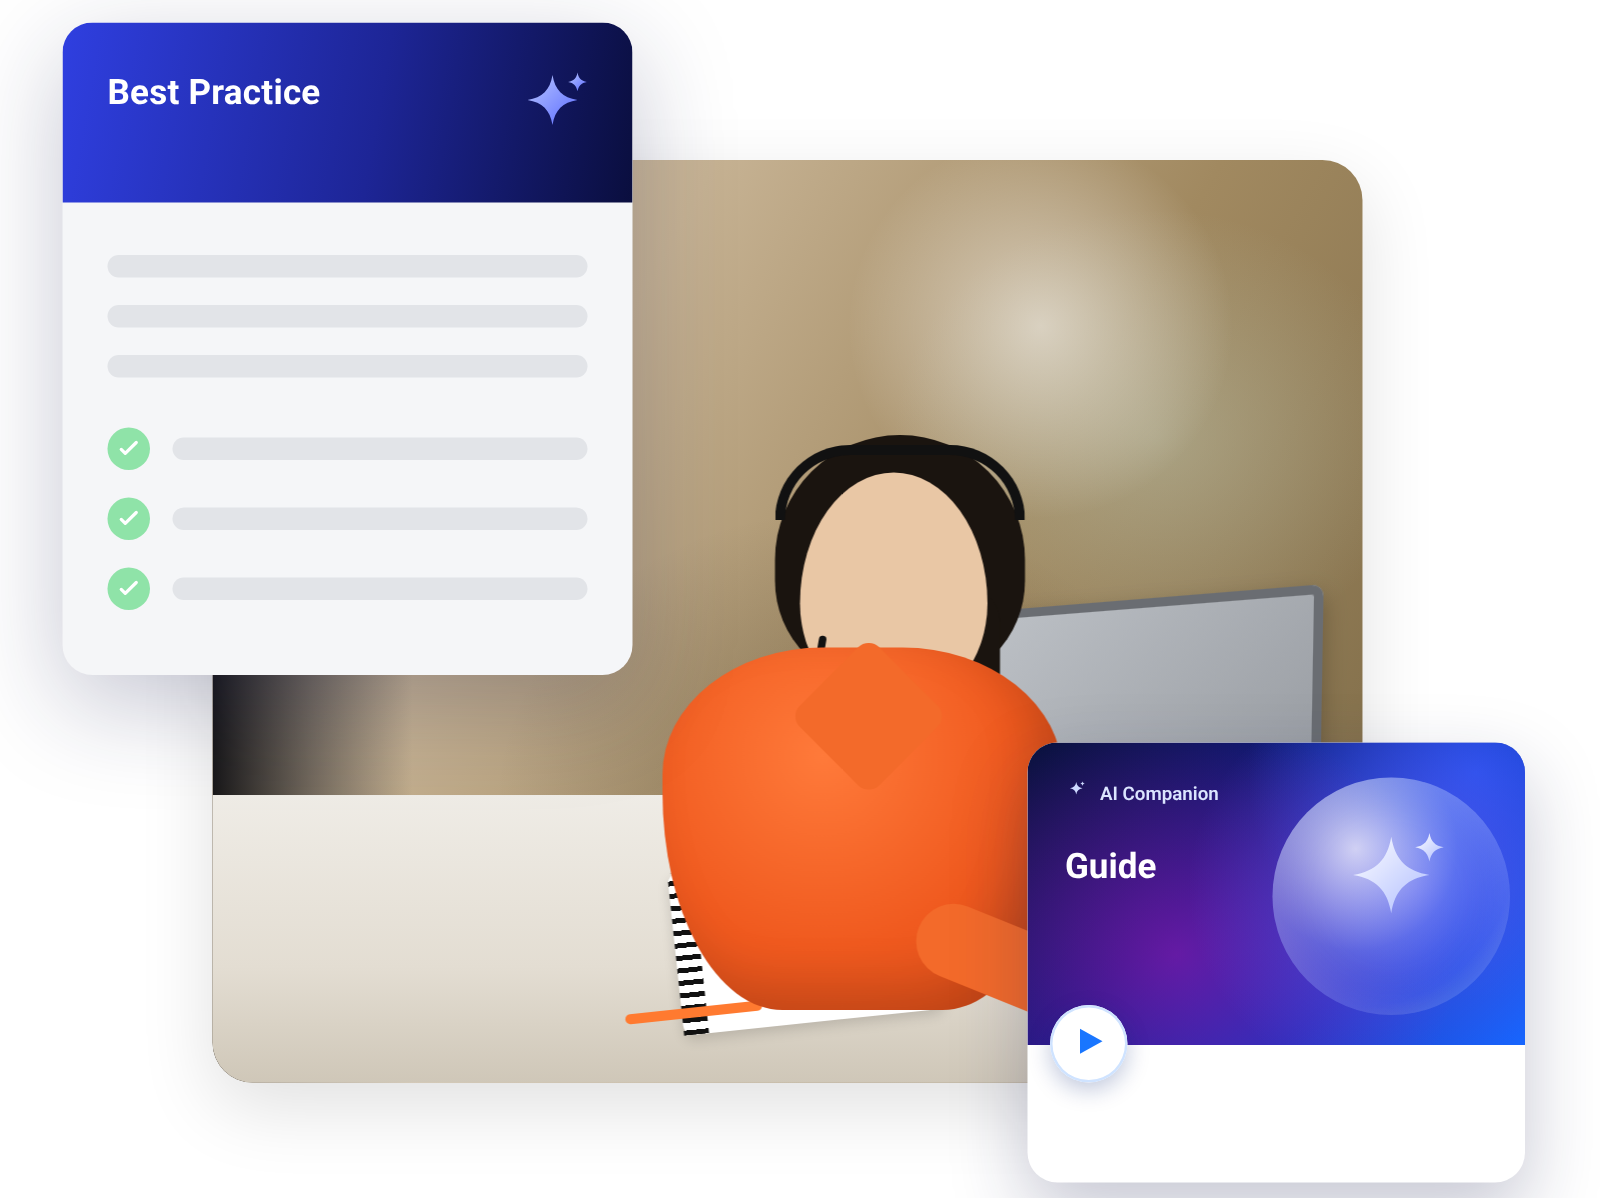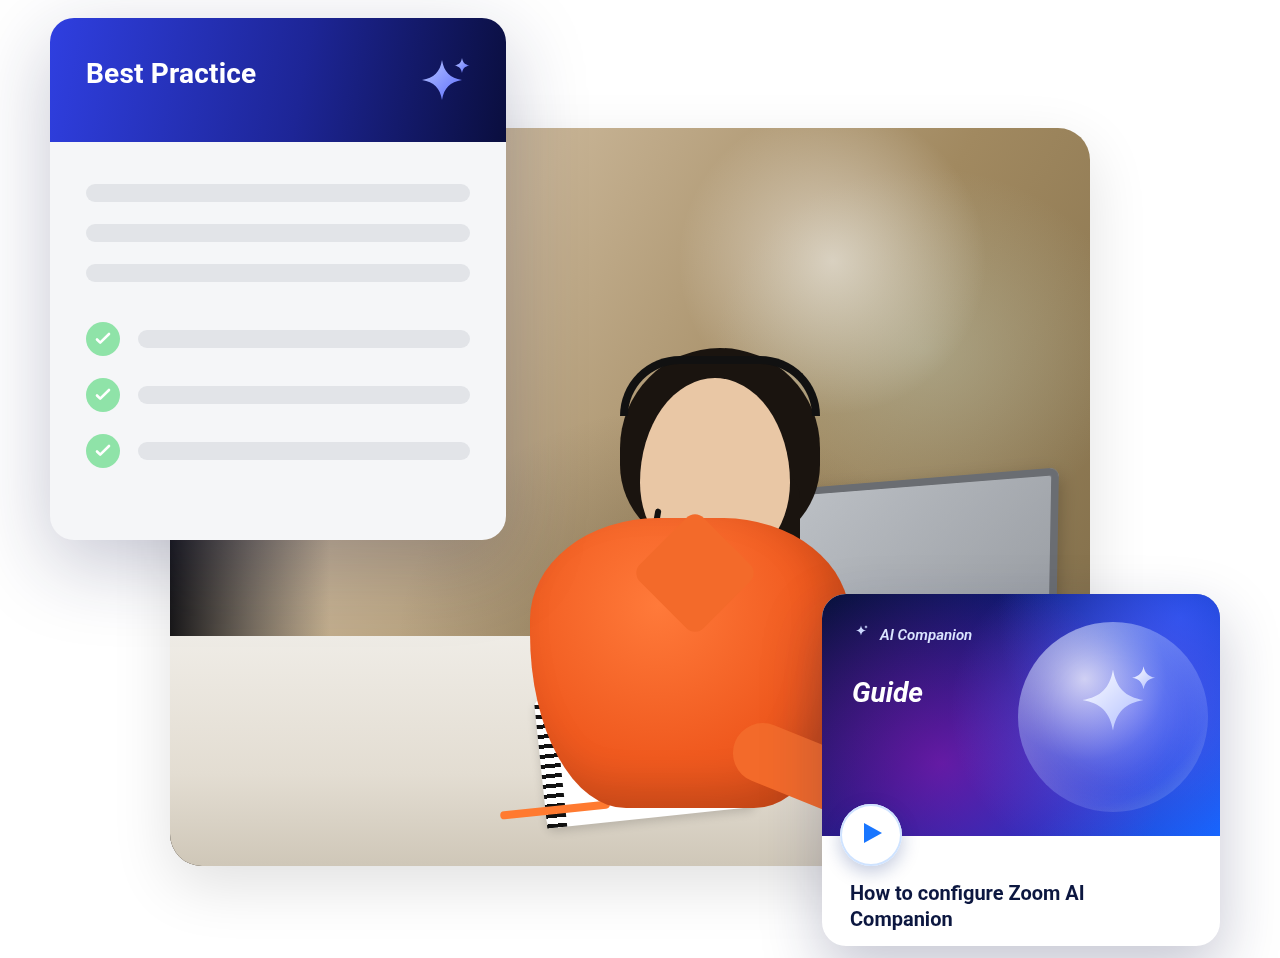--- a/index.html
+++ b/index.html
@@ -51,21 +51,21 @@
   .guide-card {
     position: absolute;
     left: 50px; top: 18px;
     width: 456px; height: 522px;
     background: #f5f6f8;
     border-radius: 24px;
     box-shadow: 0 24px 80px rgba(28,32,80,.25);
     overflow: hidden;
   }
   .guide-header {
-    height: 124px;
+    height: 144px;
     background: linear-gradient(100deg,#2f3fe0 0%, #1d2596 55%, #0a0e3e 100%);
     padding: 38px 36px 0 36px;
     position: relative;
   }
   .guide-title { color:#fff; font-weight:700; font-size:28px; line-height:1.25; letter-spacing:.2px; }
   .guide-header .sparkle { position:absolute; right:28px; top:36px; }
 
   .guide-body { padding: 42px 36px 0 36px; }
   .plh { height:18px; background:#e2e4e8; border-radius:9px; margin-bottom:22px; }
   .plh.w1{width:100%} .plh.w2{width:100%} .plh.w3{width:100%}
@@ -81,21 +81,20 @@
     width:398px; height:352px;
     background:#fff; border-radius:24px; overflow:hidden;
     box-shadow: 0 24px 60px rgba(28,32,80,.25);
   }
   .video-hero { height:242px; position:relative;
     background:
       radial-gradient(260px 240px at 78% 48%, rgba(120,100,255,.55), rgba(0,0,0,0) 70%),
       radial-gradient(300px 260px at 30% 70%, rgba(210,20,200,.45), rgba(0,0,0,0) 75%),
       radial-gradient(260px 260px at 90% 10%, rgba(40,90,255,.75), rgba(0,0,0,0) 70%),
       linear-gradient(135deg,#08113b 0%, #0a1c7d 40%, #0a34b8 70%, #1066ff 100%);
-    font-style: italic;
   }
   .bubble { position:absolute; right:12px; top:28px; width:190px; height:190px; border-radius:50%;
     background: radial-gradient(circle at 35% 30%, rgba(255,255,255,.75), rgba(140,170,255,.35) 45%, rgba(40,80,255,.15) 70%, rgba(0,0,0,0) 75%);
     box-shadow: inset 0 0 40px rgba(255,255,255,.25);
   }
   .bubble .sparkle { position:absolute; left:50%; top:50%; transform:translate(-50%,-52%) scale(1.25); }
 
   .badge { position:absolute; left:30px; top:30px; display:flex; align-items:center; gap:10px; color:#dbe5ff; font-size:15px; font-weight:600; }
   .admin { position:absolute; left:30px; top:82px; color:#fff; font-size:28px; font-weight:700; }
 
@@ -211,16 +210,15 @@
       </div>
       <div class="admin">Guide</div>
       <div class="play-btn" role="button" aria-label="Play">
         <span>
           <svg width="22" height="24" viewBox="0 0 22 24">
               <path d="M2 2l18 10L2 22z" fill="#1976ff"></path>
             </svg>
         </span>
       </div>
     </div>
-    <div class="video-caption">How to configure Zoom AI Companion</div>
   </div>
 
 </div>
 
 </body></html>

